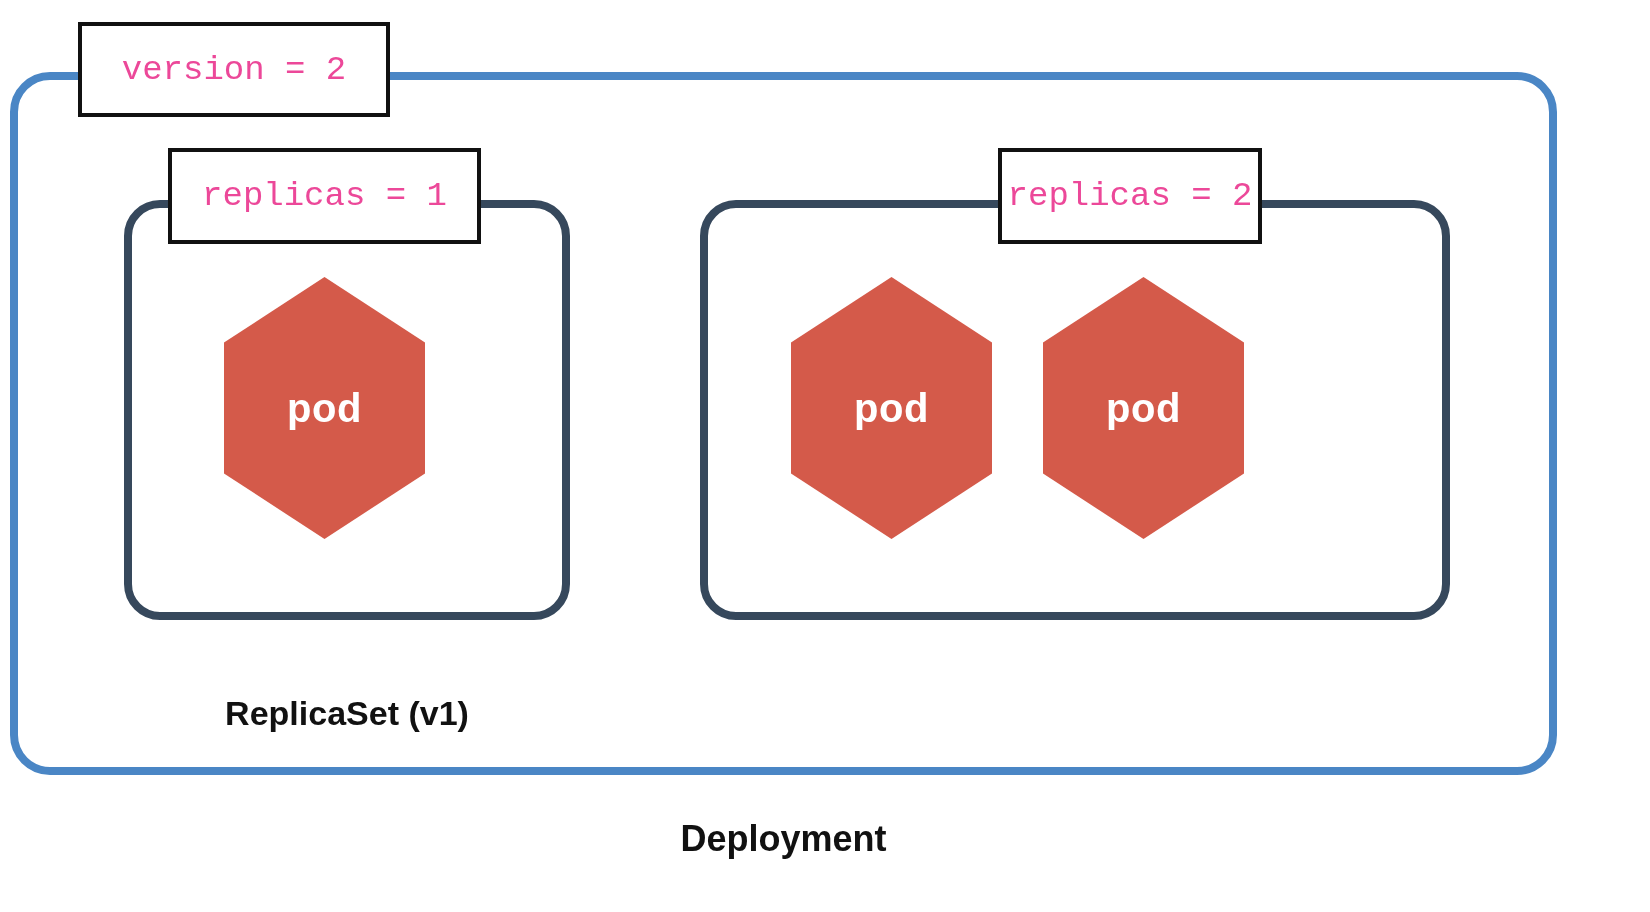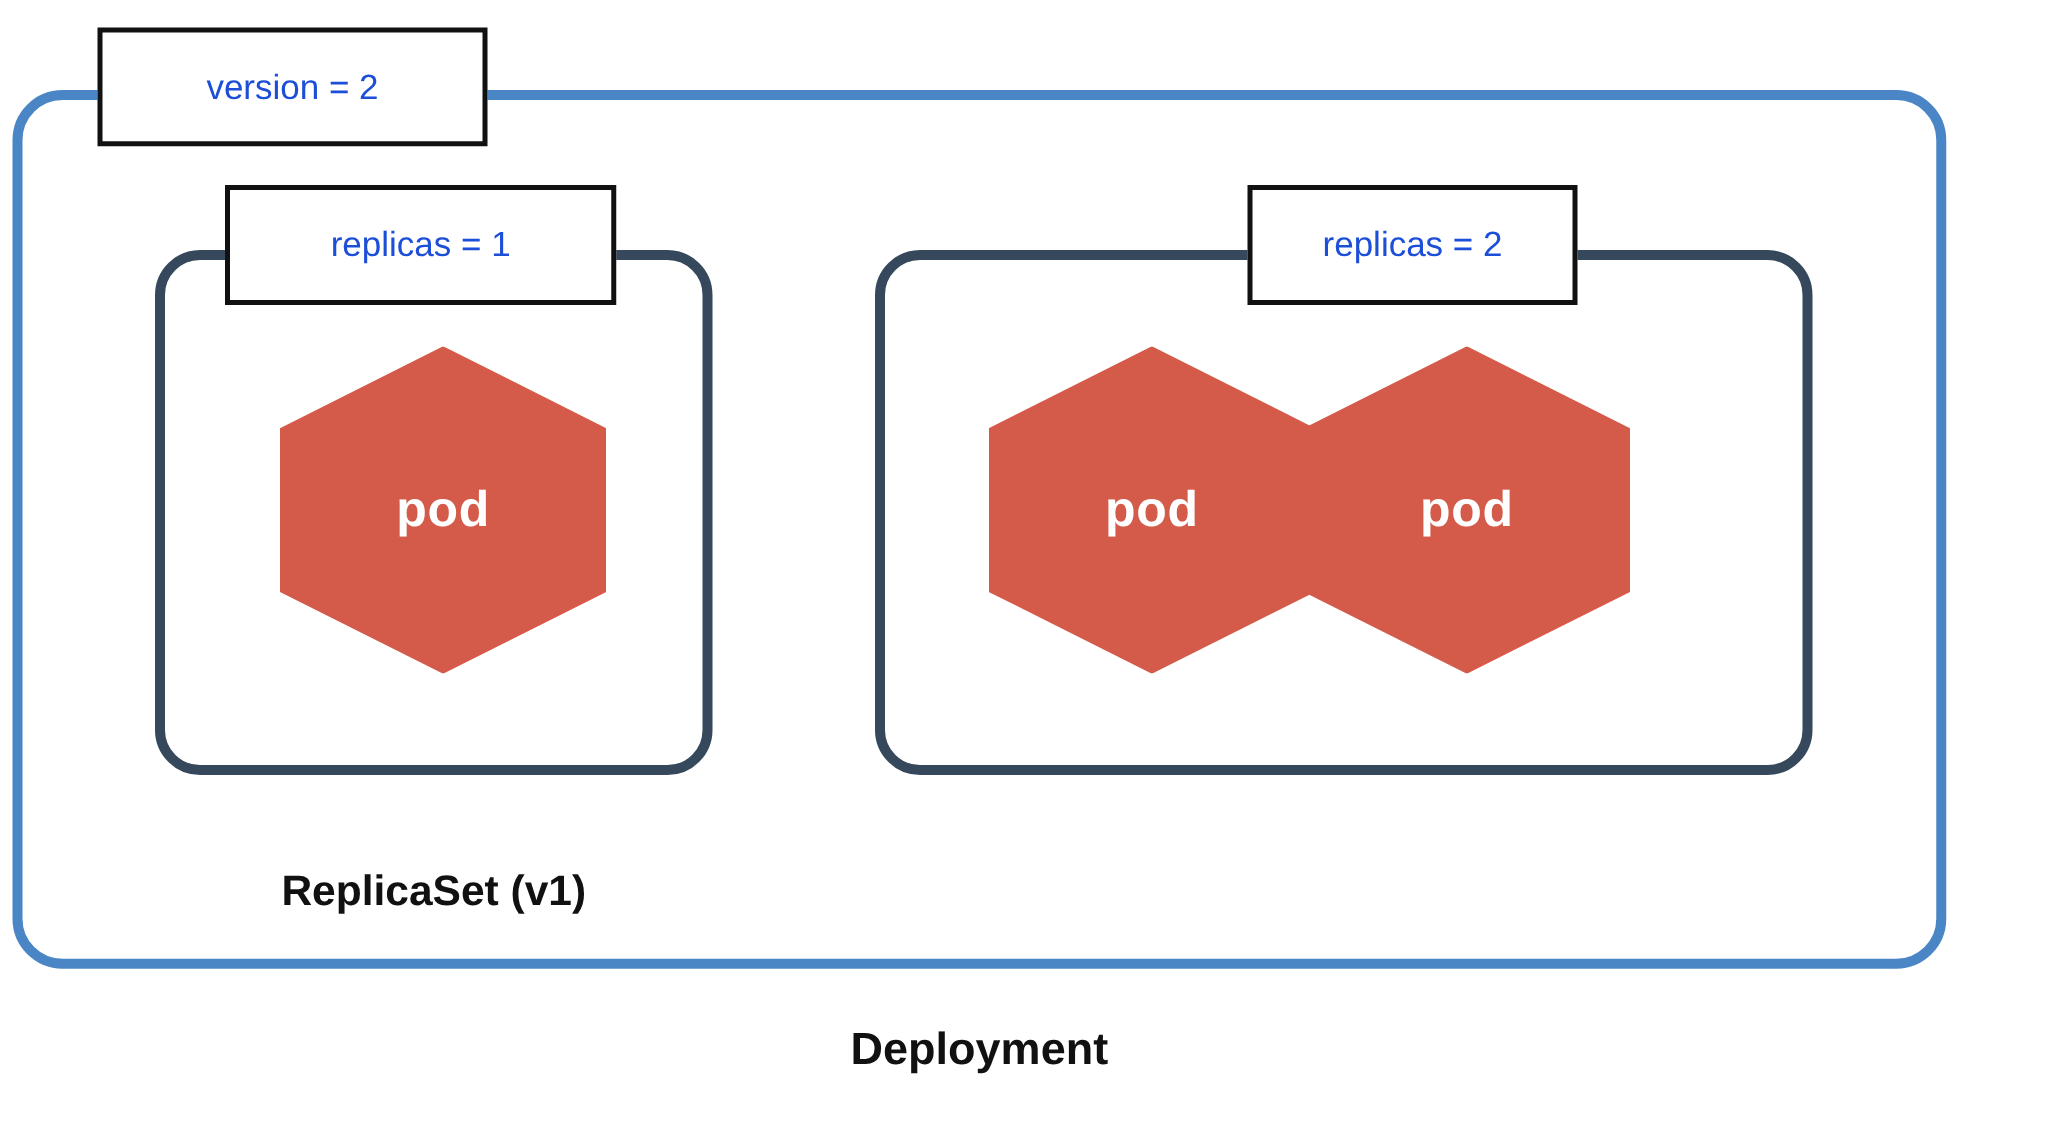--- a/index.html
+++ b/index.html
@@ -48,21 +48,21 @@
   .rs-v2 {
     left: 700px;
     top: 200px;
     width: 750px;
     height: 420px;
   }
 
   
   .pod-hex {
     position: absolute;
-    width: 261px;
+    width: 201px;
     height: 262px;
     background: #d45a4a;
     clip-path: polygon(50% 0%, 100% 25%, 100% 75%, 50% 100%, 0% 75%, 0% 25%);
     display: flex;
     align-items: center;
     justify-content: center;
   }
   .pod-label {
     color: #ffffff;
     font-size: 40px;
@@ -80,34 +80,35 @@
     position: absolute;
     background: #ffffff;
     border: 4px solid #111111;
     box-sizing: border-box;
     display: flex;
     align-items: center;
     justify-content: center;
     z-index: 5;
   }
   .annot-text {
-    font-size: 28px;
-    color: #1d4ed8;
+    font-size: 34px;
+    color: #ec4899;
     line-height: 1;
     white-space: nowrap;
     user-select: none;
+    font-family: Liberation Mono, monospace;
   }
   .annot-version {
     left: 78px;
     top: 22px;
     width: 312px;
     height: 95px;
   }
   .annot-replicas-1 {
-    left: 180px;
+    left: 168px;
     top: 148px;
     width: 313px;
     height: 96px;
   }
   .annot-replicas-2 {
     left: 998px;
     top: 148px;
     width: 264px;
     height: 96px;
   }

